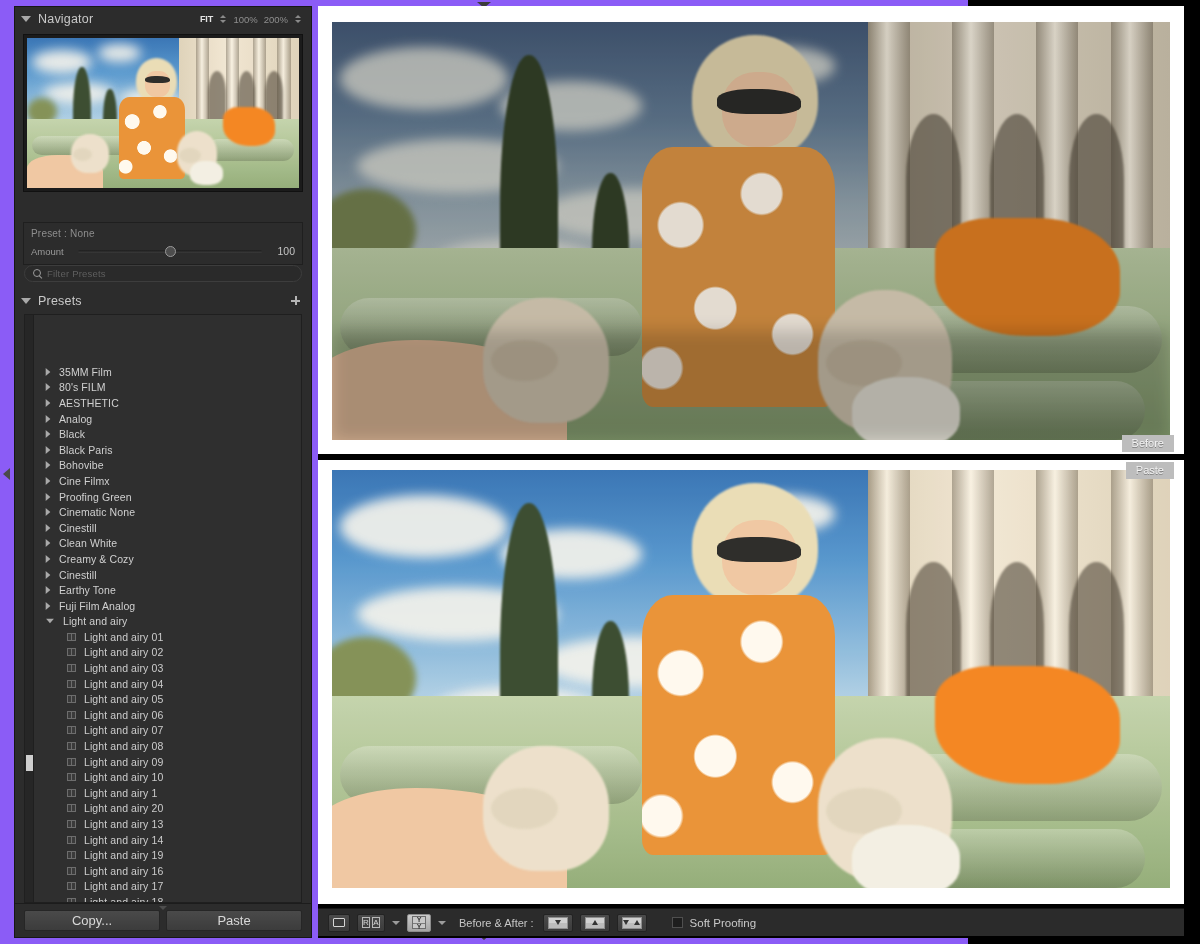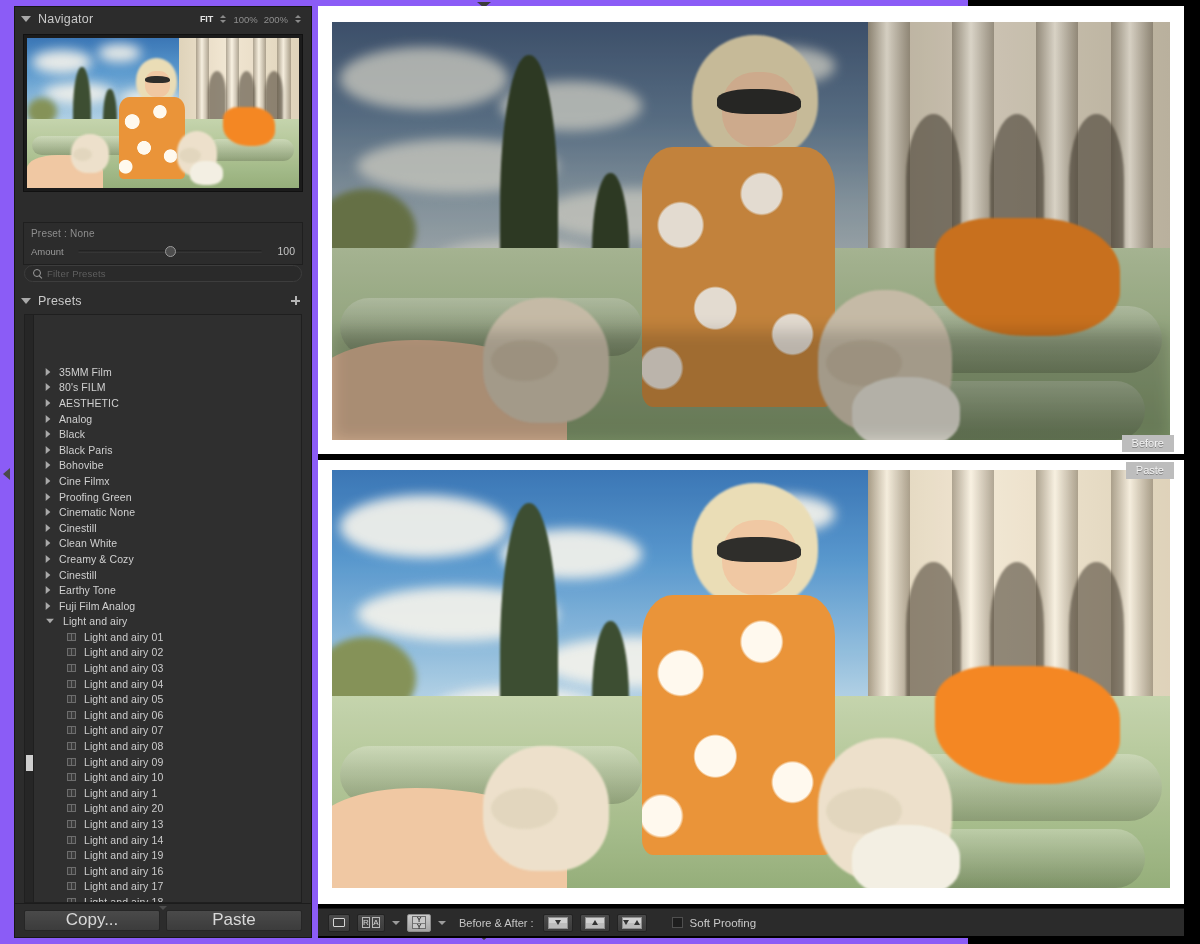--- a/index.html
+++ b/index.html
@@ -225,21 +225,21 @@
     border-left: 4px solid transparent;
     border-right: 4px solid transparent;
     border-top: 4px solid #4d4d4d;
   }
   .lr-button {
     flex: 1; height: 21px;
     background: linear-gradient(to bottom, #4a4a4a, #3c3c3c);
     border: 1px solid #262626;
     border-radius: 2px;
     color: #d8d8d8;
-    font-size: 17px;
+    font-size: 13px;
     display: flex; align-items: center; justify-content: center;
   }
 
   
   #main-area {
     position: absolute;
     left: 318px; top: 6px;
     width: 866px; height: 932px;
     background: #000;
     display: flex; flex-direction: column;

